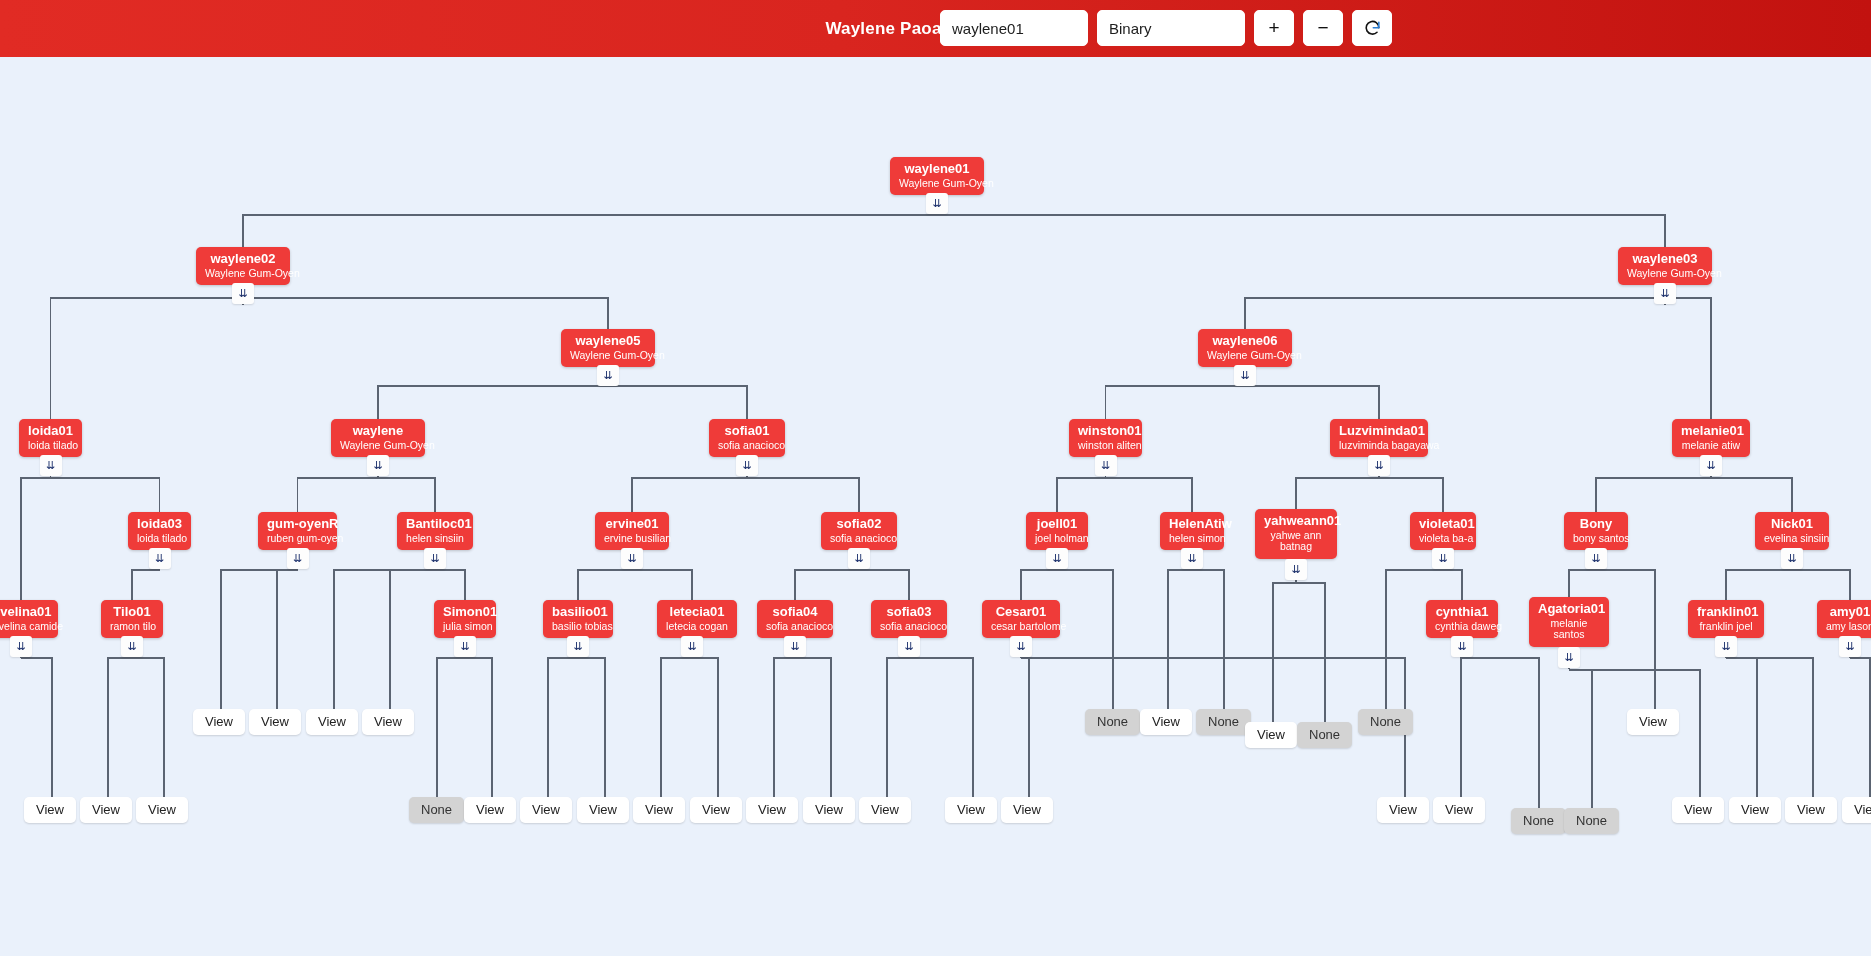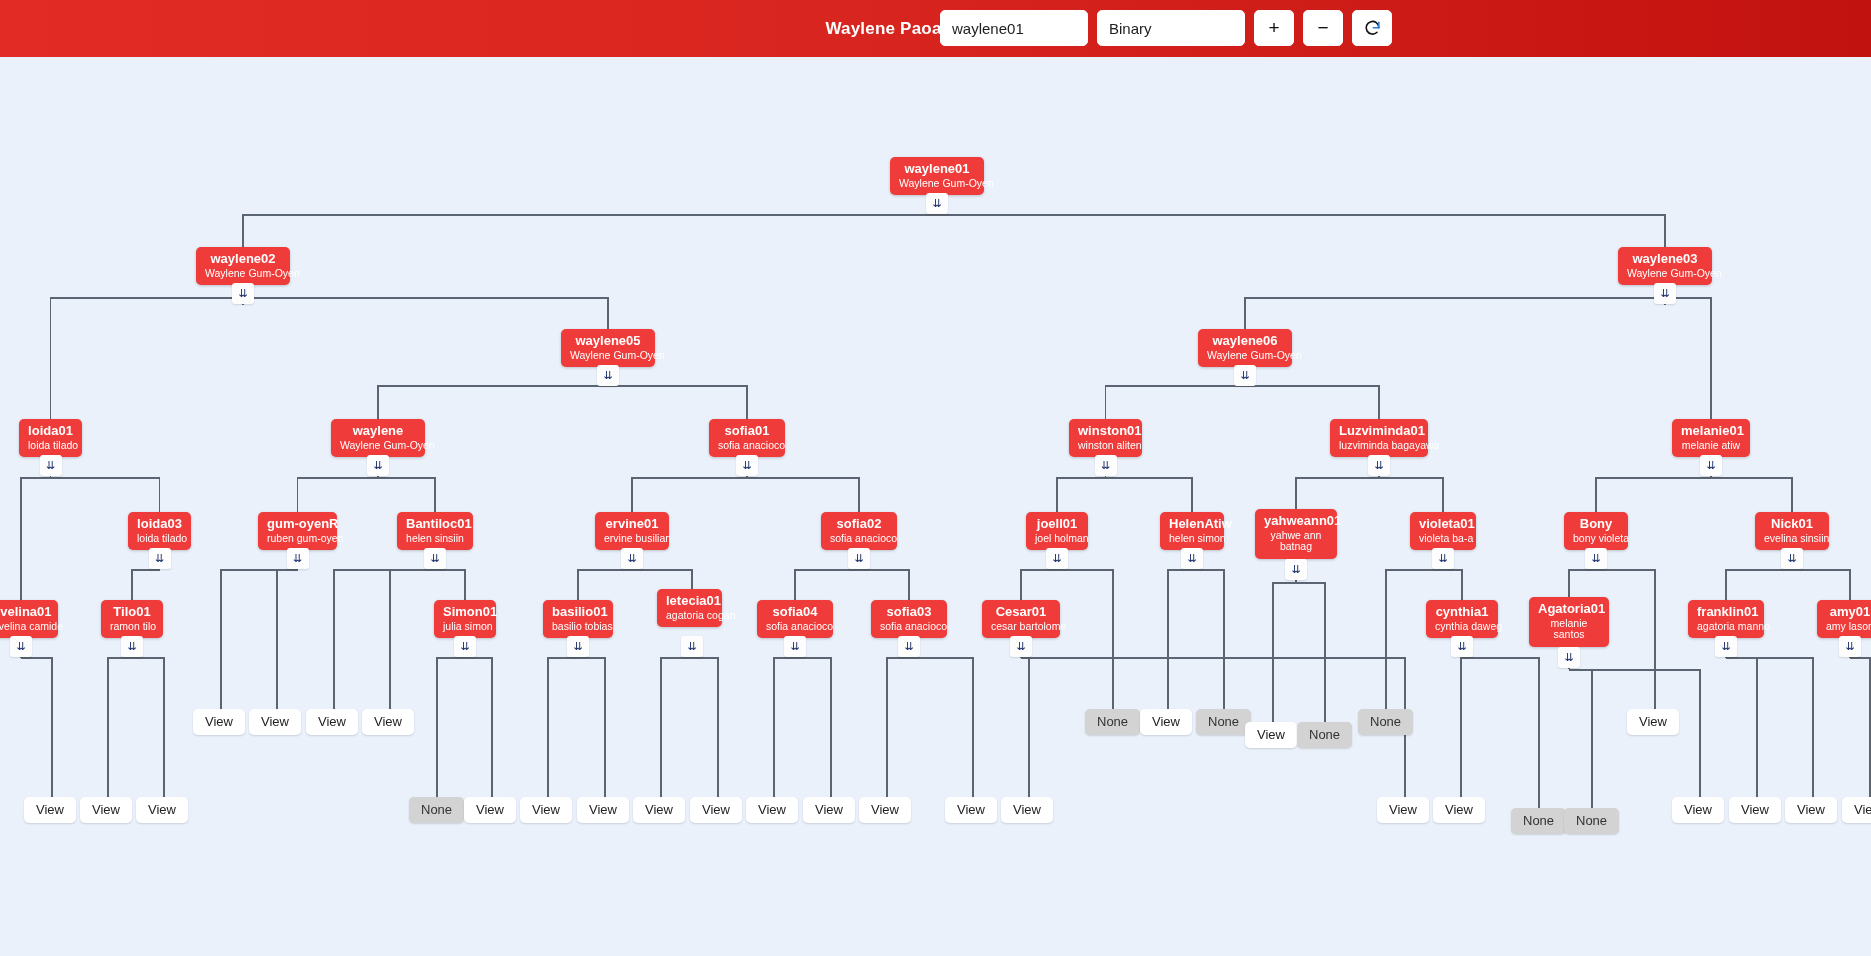--- a/index.html
+++ b/index.html
@@ -395,21 +395,21 @@
         <span class="nname">yahwe ann batnag</span>
       </div>
       <div class="toggle" style="left: 1285px; top: 502px;">⇊</div>
       <div class="node" style="left: 1410px; top: 455px; width: 66px;">
         <span class="nid">violeta01</span>
         <span class="nname">violeta ba-a</span>
       </div>
       <div class="toggle" style="left: 1432px; top: 491px;">⇊</div>
       <div class="node" style="left: 1564px; top: 455px; width: 64px;">
         <span class="nid">Bony</span>
-        <span class="nname">bony violeta</span>
+        <span class="nname">bony santos</span>
       </div>
       <div class="toggle" style="left: 1585px; top: 491px;">⇊</div>
       <div class="node" style="left: 1755px; top: 455px; width: 74px;">
         <span class="nid">Nick01</span>
         <span class="nname">evelina sinsiin</span>
       </div>
       <div class="toggle" style="left: 1781px; top: 491px;">⇊</div>
       <div class="node" style="left: -16px; top: 543px; width: 74px;">
         <span class="nid">evelina01</span>
         <span class="nname">evelina camide</span>
@@ -423,23 +423,23 @@
       <div class="node" style="left: 434px; top: 543px; width: 62px;">
         <span class="nid">Simon01</span>
         <span class="nname">julia simon</span>
       </div>
       <div class="toggle" style="left: 454px; top: 579px;">⇊</div>
       <div class="node" style="left: 543px; top: 543px; width: 70px;">
         <span class="nid">basilio01</span>
         <span class="nname">basilio tobias</span>
       </div>
       <div class="toggle" style="left: 567px; top: 579px;">⇊</div>
-      <div class="node" style="left: 657px; top: 532px; width: 65px;">
+      <div class="node" style="left: 657px; top: 543px; width: 80px;">
         <span class="nid">letecia01</span>
-        <span class="nname">agatoria cogan</span>
+        <span class="nname">letecia cogan</span>
       </div>
       <div class="toggle" style="left: 681px; top: 579px;">⇊</div>
       <div class="node" style="left: 757px; top: 543px; width: 76px;">
         <span class="nid">sofia04</span>
         <span class="nname">sofia anacioco</span>
       </div>
       <div class="toggle" style="left: 784px; top: 579px;">⇊</div>
       <div class="node" style="left: 871px; top: 543px; width: 76px;">
         <span class="nid">sofia03</span>
         <span class="nname">sofia anacioco</span>
@@ -455,21 +455,21 @@
         <span class="nname">cynthia daweg</span>
       </div>
       <div class="toggle" style="left: 1451px; top: 579px;">⇊</div>
       <div class="node wrap" style="left: 1529px; top: 540px; width: 80px;">
         <span class="nid">Agatoria01</span>
         <span class="nname">melanie santos</span>
       </div>
       <div class="toggle" style="left: 1558px; top: 590px;">⇊</div>
       <div class="node" style="left: 1688px; top: 543px; width: 76px;">
         <span class="nid">franklin01</span>
-        <span class="nname">agatoria manno</span>
+        <span class="nname">franklin joel</span>
       </div>
       <div class="toggle" style="left: 1715px; top: 579px;">⇊</div>
       <div class="node" style="left: 1817px; top: 543px; width: 66px;">
         <span class="nid">amy01</span>
         <span class="nname">amy lasona</span>
       </div>
       <div class="toggle" style="left: 1839px; top: 579px;">⇊</div>
       <div class="chip view" style="left: 193px; top: 652px;">View</div>
       <div class="chip view" style="left: 249px; top: 652px;">View</div>
       <div class="chip view" style="left: 306px; top: 652px;">View</div>

